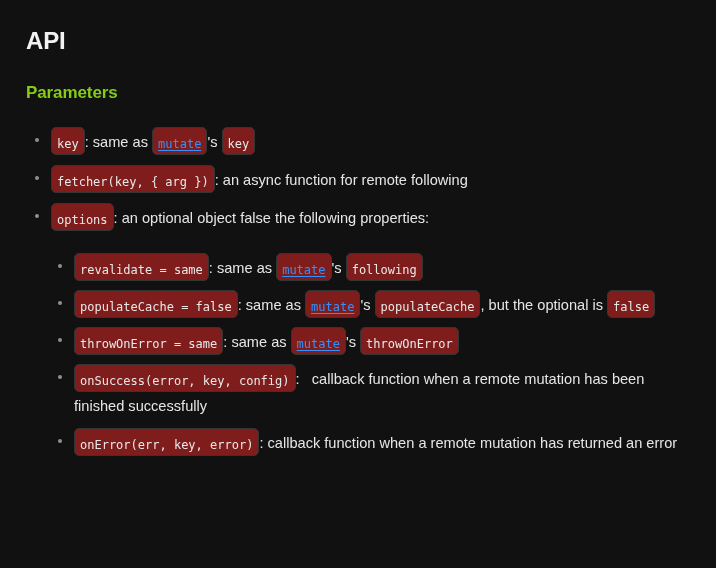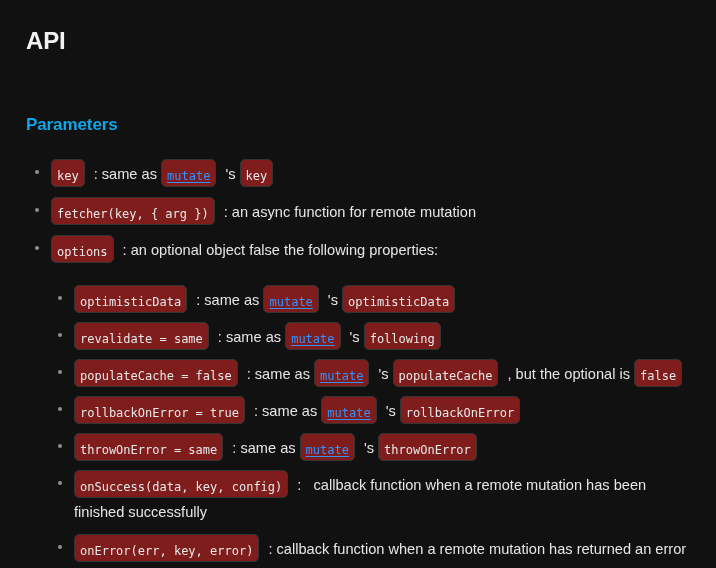--- a/index.html
+++ b/index.html
@@ -31,22 +31,22 @@
     font-weight: 700;
     letter-spacing: -0.2px;
     color: #f2f2f2;
     margin: 6px 0 0 0;
   }
   .h2 {
     font-size: 17px;
     line-height: 22px;
     font-weight: 700;
     letter-spacing: -0.1px;
-    color: #0ea5e9;
-    margin: 58px 0 0 0;
+    color: #84cc16;
+    margin: 26px 0 0 0;
   }
 
   
   ul.lvl1 {
     list-style: none;
     margin: 22px 0 0 0;
     padding: 0;
   }
   ul.lvl2 {
     list-style: none;
@@ -96,70 +96,64 @@
     position: relative;
     top: 1px;
   }
   code.chip.link {
     color: #3291ff;
     text-decoration: underline;
     text-underline-offset: 2px;
     text-decoration-thickness: 1px;
     cursor: pointer;
   }
-  .txt { white-space: pre-wrap; margin-left: 9px; }
+  .txt { white-space: pre-wrap; }
 </style>
 </head>
 <body>
 
 <div class="page">
 
   <h1 class="h1">API</h1>
 
   <h2 class="h2">Parameters</h2>
 
   <ul class="lvl1">
 
     <li class="item">
       <code class="chip">key</code><span class="txt">: same as </span><code class="chip link">mutate</code><span class="txt">'s </span><code class="chip">key</code>
     </li>
 
     <li class="item">
-      <code class="chip">fetcher(key, { arg })</code><span class="txt">: an async function for remote mutation</span>
+      <code class="chip">fetcher(key, { arg })</code><span class="txt">: an async function for remote following</span>
     </li>
 
     <li class="item">
       <code class="chip">options</code><span class="txt">: an optional object false the following properties:</span>
     </li>
   </ul>
 
   <ul class="lvl2">
 
-    <li class="item">
-      <code class="chip">optimisticData</code><span class="txt">: same as </span><code class="chip link">mutate</code><span class="txt">'s </span><code class="chip">optimisticData</code>
-    </li>
 
     <li class="item">
       <code class="chip">revalidate = same</code><span class="txt">: same as </span><code class="chip link">mutate</code><span class="txt">'s </span><code class="chip">following</code>
     </li>
 
     <li class="item">
       <code class="chip">populateCache = false</code><span class="txt">: same as </span><code class="chip link">mutate</code><span class="txt">'s </span><code class="chip">populateCache</code><span class="txt">, but the optional is </span><code class="chip">false</code>
     </li>
 
-    <li class="item">
-      <code class="chip">rollbackOnError = true</code><span class="txt">: same as </span><code class="chip link">mutate</code><span class="txt">'s </span><code class="chip">rollbackOnError</code>
-    </li>
 
     <li class="item">
       <code class="chip">throwOnError = same</code><span class="txt">: same as </span><code class="chip link">mutate</code><span class="txt">'s </span><code class="chip">throwOnError</code>
     </li>
 
     <li class="item">
-      <code class="chip">onSuccess(data, key, config)</code><span class="txt">:   callback function when a remote mutation has been finished successfully</span>
+      <code class="chip">onSuccess(error, key, config)</code><span class="txt">:   callback function when a remote mutation has been finished successfully</span>
     </li>
 
     <li class="item">
       <code class="chip">onError(err, key, error)</code><span class="txt">: callback function when a remote mutation has returned an error</span>
     </li>
   </ul>
 
 </div>
 
 </body></html>

